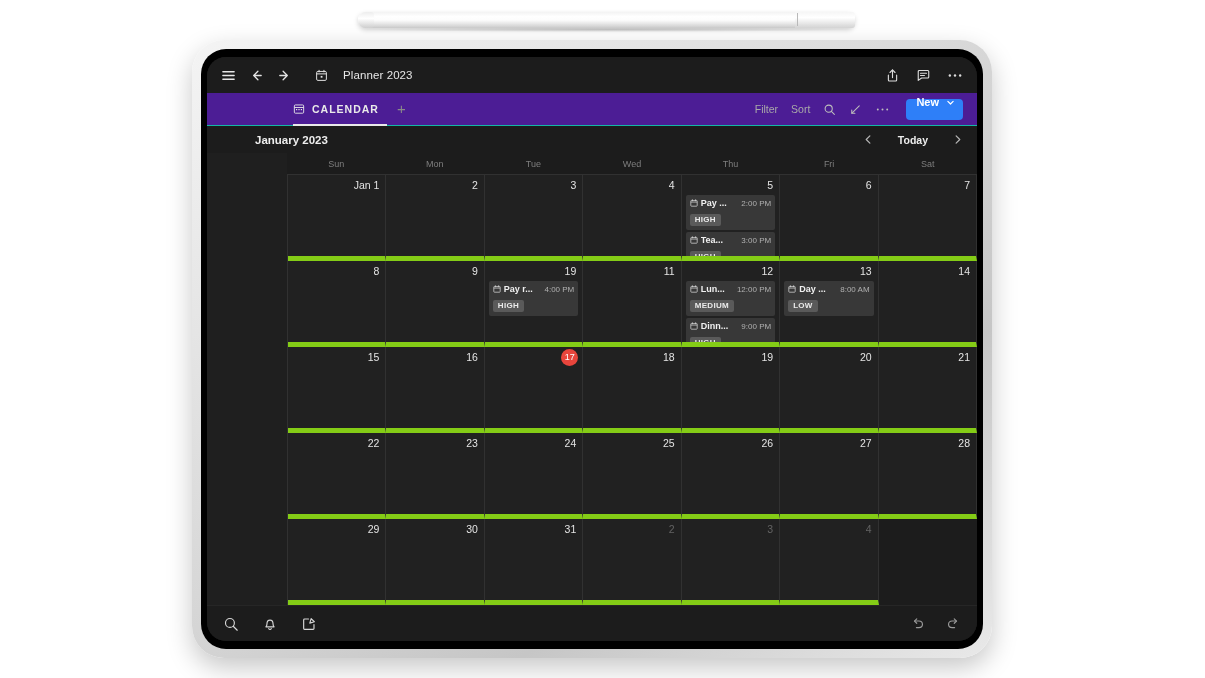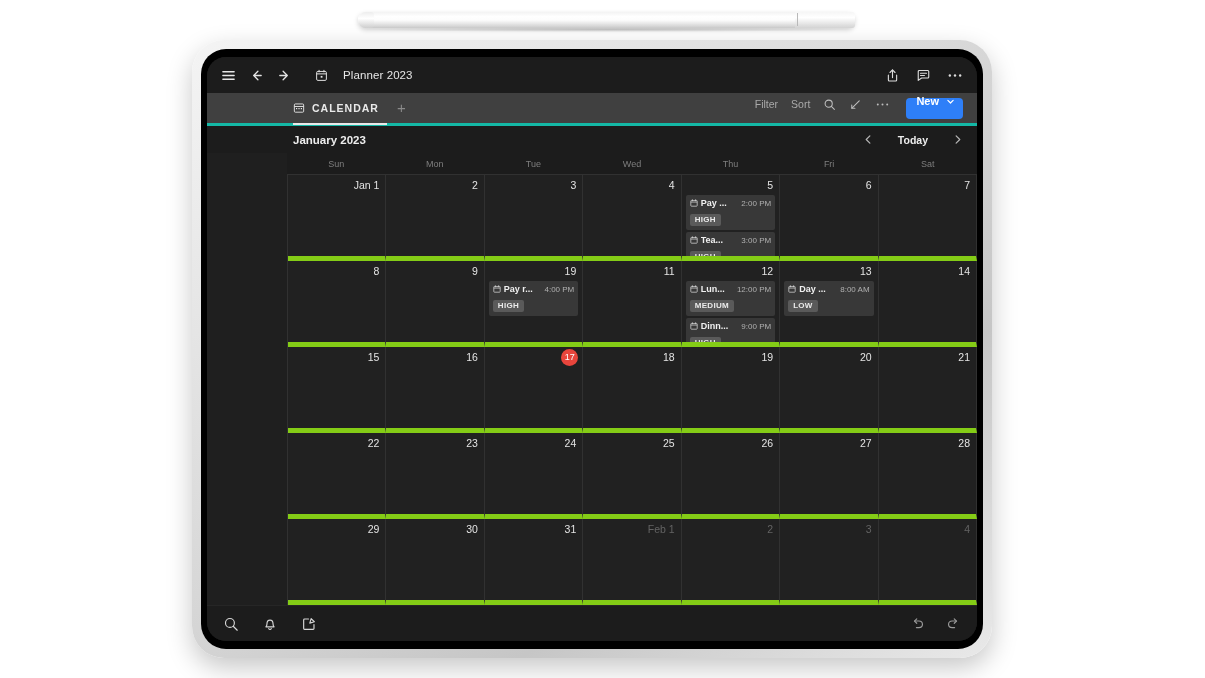--- a/index.html
+++ b/index.html
@@ -76,61 +76,61 @@
   .doc-title {
     color: #e6e6e6; font-size: 11.5px; letter-spacing: .1px;
     margin-left: 2px;
   }
   .doc-icon { margin-left: 10px; }
 
   .tabbar {
     height: 33px; flex: 0 0 33px;
     display: flex; align-items: center;
     padding: 0 14px 0 0;
-    background: #404040;
-    border-bottom: 3px solid #14b8a6;
+    background: #4c1d95;
+    border-bottom: 1px solid #14b8a6;
     position: relative;
   }
   .tab {
     display: flex; align-items: center; gap: 7px;
     height: 33px; padding: 0 2px 0 0;
     margin-left: 86px;
     color: #e9e9e9; font-size: 10.5px; font-weight: 600;
     letter-spacing: 1.0px;
     position: relative;
   }
   .tab::after {
     content: ""; position: absolute; left: 0; right: -6px; bottom: 0;
     height: 1.5px; background: #e9e9e9;
   }
   .tab-add {
     color: #8a8a8a; font-size: 15px; margin-left: 16px; line-height: 1;
     padding-bottom: 2px;
   }
   .tabbar-right {
-    margin-left: auto; display: flex; align-items: flex-start; gap: 13px;
+    margin-left: auto; display: flex; align-items: center; gap: 13px;
   }
   .tool-text { color: #a9a9a9; font-size: 10.5px; }
   .btn-new {
     display: flex; align-items: center; gap: 7px;
     height: 21px; padding: 0 8px 14px 10px;
     background: #2e7ff8; border-radius: 4px;
     color: #fff; font-size: 11px; font-weight: 700;
     margin-left: 3px;
   }
 
   
   .monthbar {
     height: 27px; flex: 0 0 27px;
     display: flex; align-items: center;
     padding-right: 14px;
     background: #1c1c1c;
   }
   .month-title {
-    margin-left: 86px;
+    margin-left: 48px;
     color: #ededed; font-size: 11.5px; font-weight: 700;
   }
   .month-nav {
     margin-left: auto; display: flex; align-items: center; gap: 24px;
     color: #d8d8d8; font-size: 10.5px;
   }
   .month-nav .chev { color: #b4b4b4; font-size: 12px; }
   .today-label { font-weight: 600; color: #ededed; }
 
   
@@ -519,23 +519,20 @@
                 <div class="cell">
                   <div class="daynum">29</div>
                 </div>
                 <div class="cell">
                   <div class="daynum">30</div>
                 </div>
                 <div class="cell">
                   <div class="daynum">31</div>
                 </div>
                 <div class="cell muted">
-                  <div class="daynum">Feb 1</div>
-                </div>
-                <div class="cell muted">
                   <div class="daynum">2</div>
                 </div>
                 <div class="cell muted">
                   <div class="daynum">3</div>
                 </div>
                 <div class="cell muted">
                   <div class="daynum">4</div>
                 </div>
               </div>
         </div>

